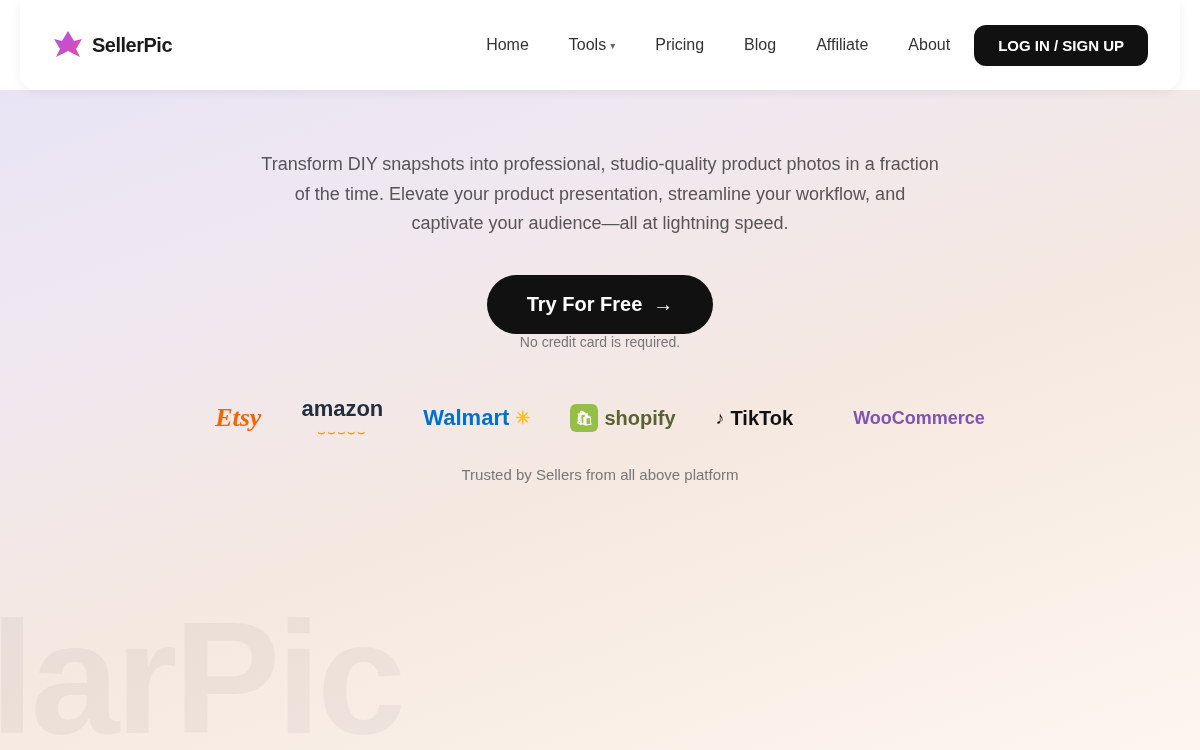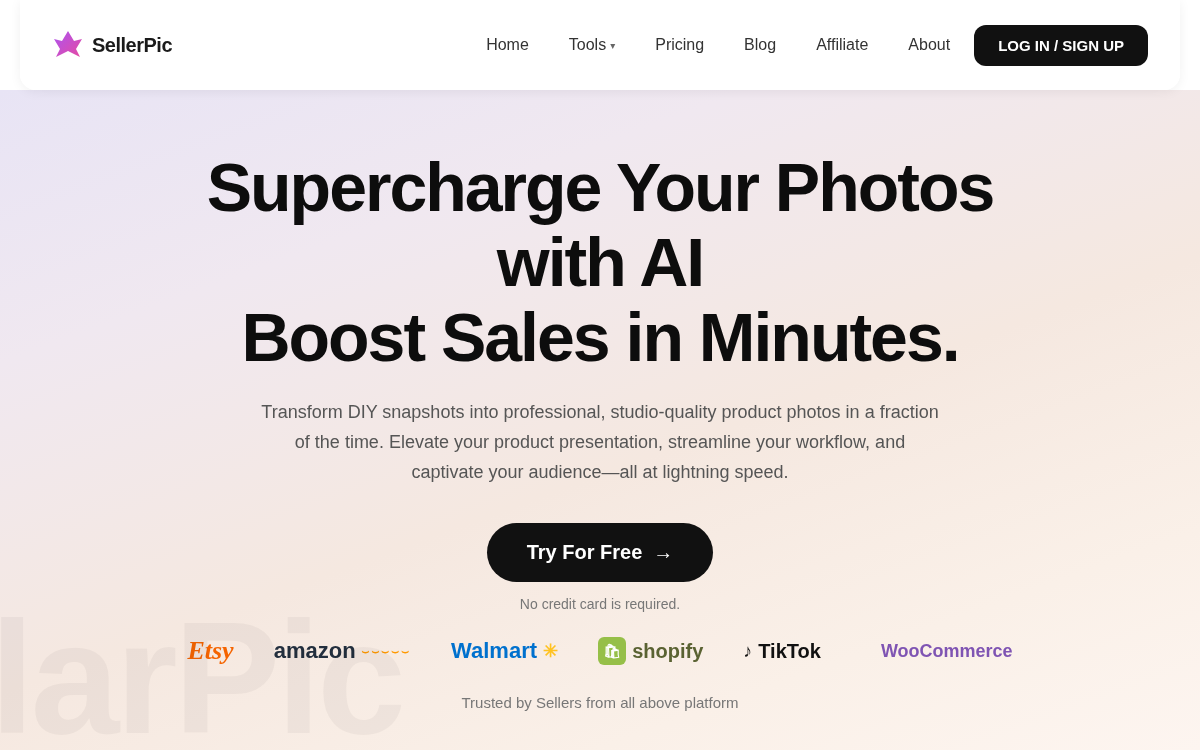--- a/index.html
+++ b/index.html
@@ -120,31 +120,31 @@
       background: #111;
       color: #fff;
       font-size: 20px;
       font-weight: 700;
       padding: 18px 40px;
       border-radius: 50px;
       text-decoration: none;
       border: none;
       cursor: pointer;
       transition: background 0.2s, transform 0.1s;
-      margin-bottom: 14px;
+      margin-bottom: 0;
     }
 
     .arrow-icon {
       font-size: 20px;
     }
 
     .no-cc {
       font-size: 14px;
       color: #777;
-      margin-bottom: 24px;
+      margin-bottom: 48px;
     }
 
     
     .platforms {
       display: flex;
       align-items: center;
       justify-content: center;
       gap: 40px;
       width: 100%;
       padding: 0 40px;
@@ -164,21 +164,21 @@
       font-family: Georgia, serif;
       font-style: italic;
       font-size: 26px;
     }
 
     .amazon-logo {
       color: #232f3e;
       font-size: 22px;
       font-weight: 700;
       display: flex;
-      flex-direction: row;
+      flex-direction: column;
       align-items: center;
       line-height: 1;
     }
 
     .amazon-logo .amazon-smile {
       color: #ff9900;
       font-size: 12px;
       letter-spacing: 2px;
     }
 
@@ -306,24 +306,20 @@
     </li>
     <li>
       <a href="#" class="login-btn">
         <span>LOG IN / SIGN UP</span>
       </a>
     </li>
   </ul>
 </nav>
 
 <section class="hero">
-  <h1 class="hero-title">
-    <span>Supercharge Your Photos with AI</span><br>
-    <span>Boost Sales in Minutes.</span>
-  </h1>
 
   <p class="hero-subtitle">Transform DIY snapshots into professional, studio-quality product photos in a fraction of the time. Elevate your product presentation, streamline your workflow, and captivate your audience—all at lightning speed.</p>
 
   <button class="cta-btn">
     <span>Try For Free</span>
     <span class="arrow-icon">→</span>
   </button>
 
   <p class="no-cc">No credit card is required.</p>
 

